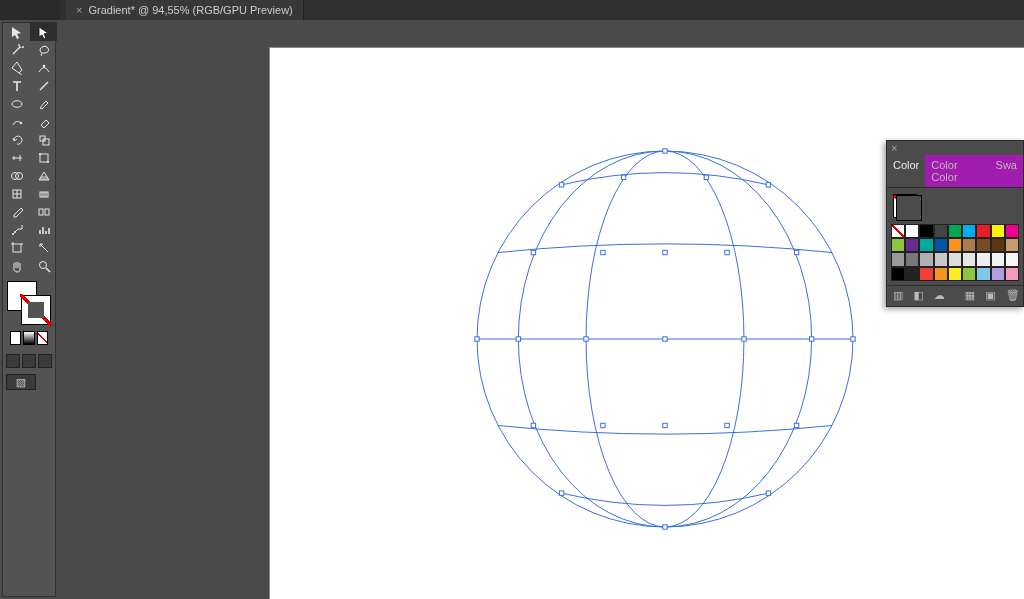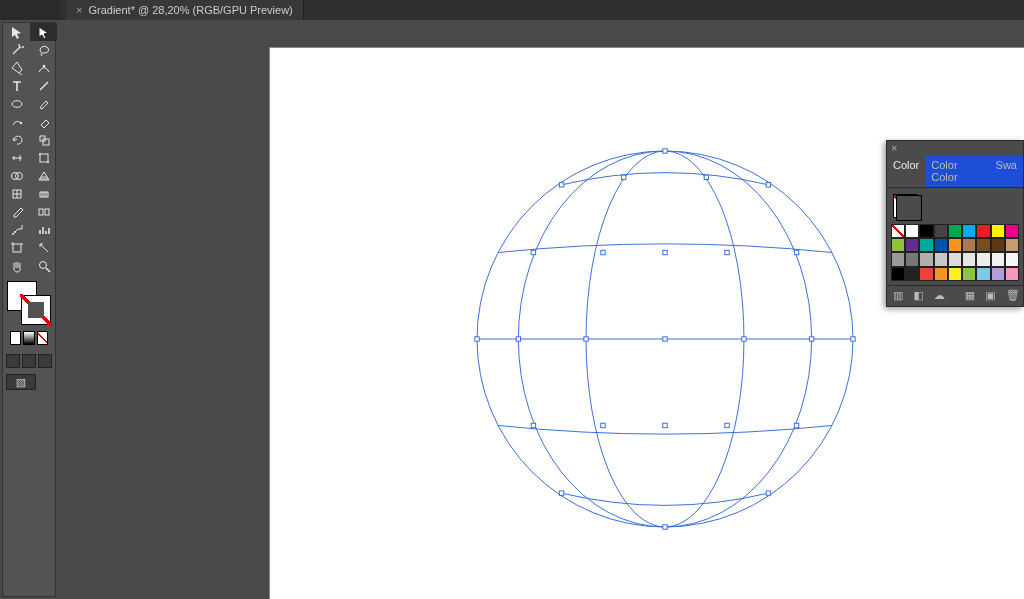--- a/index.html
+++ b/index.html
@@ -35,21 +35,21 @@
 
   
   .stage { position:absolute; left:60px; top:20px; right:0; bottom:0; background:#4a4a4a; }
   .artboard { position:absolute; left:210px; top:28px; width:790px; height:560px; background:#fff; box-shadow:0 0 0 1px #888; }
   .globe { position:absolute; left:50%; top:52%; transform:translate(-50%,-50%); }
   .anchor { fill:#fff; stroke:#3b6fe0; stroke-width:1; }
 
   
   .panel { position:absolute; right:0; top:120px; width:138px; background:#4b4b4b; border:1px solid #2b2b2b; box-shadow:-2px 2px 6px rgba(0,0,0,.4); }
   .panel .closebar { height:14px; display:flex; align-items:center; padding:0 4px; color:#aaa; }
-  .panel .tabs { display:flex; background:#1d4ed8; border-bottom:1px solid #2b2b2b; }
+  .panel .tabs { display:flex; background:#a21caf; border-bottom:1px solid #2b2b2b; }
   .panel .tabs .ptab { padding:4px 6px; color:#bbb; cursor:pointer; }
   .panel .tabs .ptab.active { background:#4b4b4b; color:#e8e8e8; }
   .panel .indicator { padding:6px; }
   .panel .indicator .box { width:24px; height:24px; border:1px solid #000; background:#fff; position:relative; }
   .panel .indicator .box::after{content:"";position:absolute;left:2px;bottom:-4px;width:24px;height:24px;border:1px solid #000;background:#4b4b4b;}
   .panel .indicator .box::before{content:"";position:absolute;inset:0;background:linear-gradient(45deg,transparent 45%, #d00 45%, #d00 55%, transparent 55%);}
   .sw-grid { display:grid; grid-template-columns:repeat(9,1fr); gap:0; padding:0 4px 4px 4px; }
   .sw { width:100%; aspect-ratio:1/1; border:1px solid #222; }
   .sw.none{background:#fff;position:relative;} .sw.none::after{content:"";position:absolute;inset:0;background:linear-gradient(45deg,transparent 44%,#d00 44%,#d00 56%,transparent 56%);}
   .panel .footer { display:flex; gap:10px; padding:4px 6px; border-top:1px solid #2b2b2b; color:#bbb; }
@@ -57,21 +57,21 @@
   .panel .footer .sp{flex:1;}
 </style>
 </head>
 <body>
 
 <div class="titlebar-stub"></div>
 
 <div class="tabbar">
   <div class="tab">
     <span class="x">×</span>
-    <span>Gradient* @ 28,20% (RGB/GPU Preview)</span>
+    <span>Gradient* @ 94,55% (RGB/GPU Preview)</span>
   </div>
 </div>
 
 <div class="tools">
   <div class="tool-grid" id="tool-grid">
       <div class="tool">
         <svg viewBox="0 0 14 14">
           <path d="M2 2 L11 8 L7 9 L9 13 L7 14 L5 10 L2 12 Z" fill="#e6e6e6"></path>
         </svg>
       </div>

